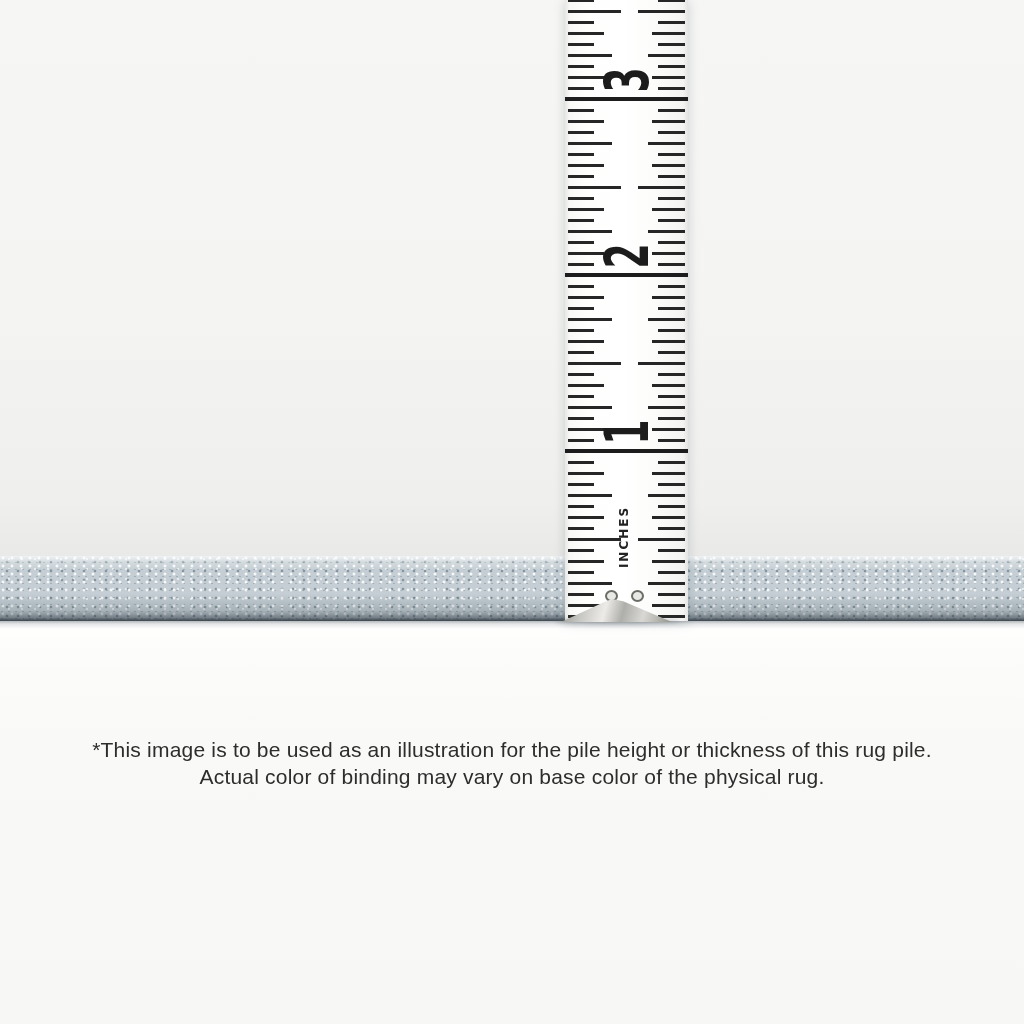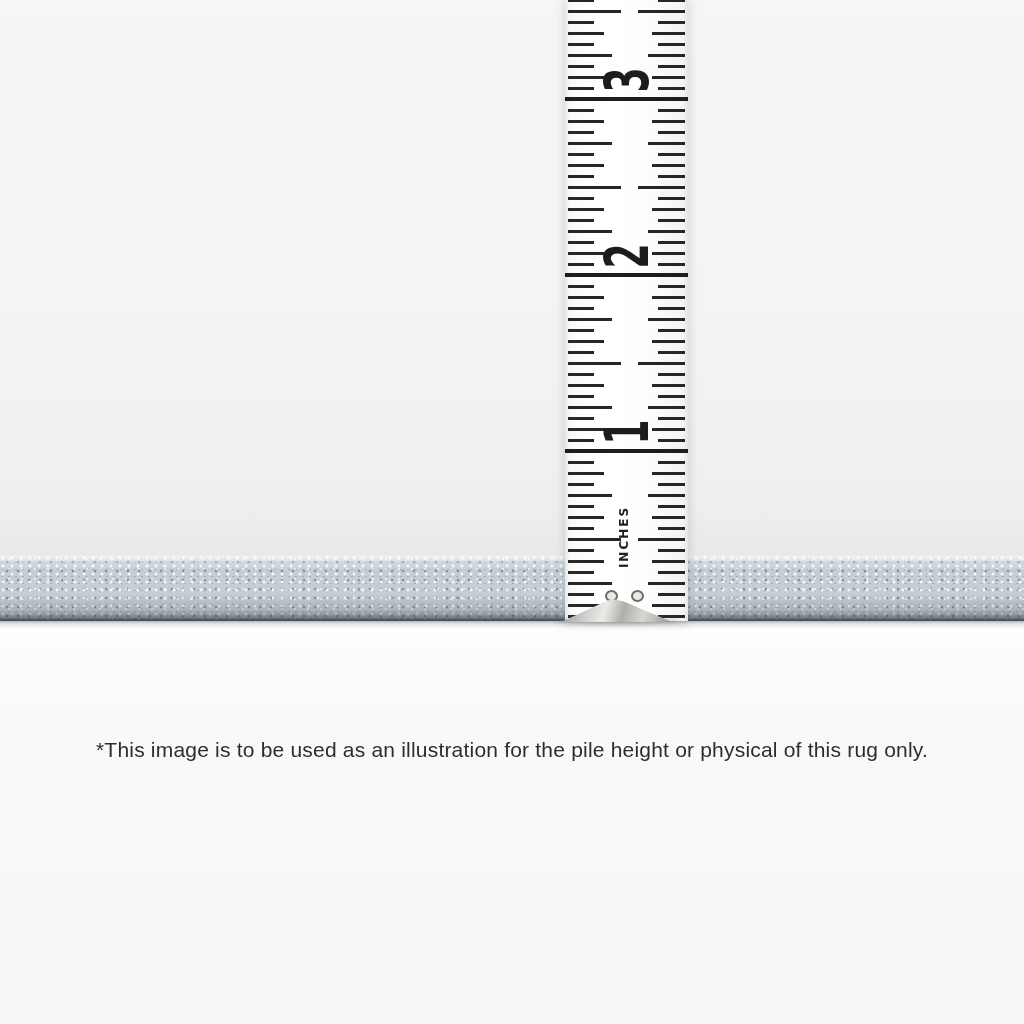--- a/index.html
+++ b/index.html
@@ -211,15 +211,16 @@
       <div class="tick l" style="top: 9.5px; width: 53px;"></div>
       <div class="tick r" style="top: 9.5px; width: 47px;"></div>
       <div class="tick l" style="top: -1.5px; width: 26px;"></div>
       <div class="tick r" style="top: -1.5px; width: 27px;"></div>
       <div class="num" style="left: 2px; top: 402px;">1</div>
       <div class="num" style="left: 2px; top: 226px;">2</div>
       <div class="num" style="left: 2px; top: 50px;">3</div>
     </div>
 
   <div class="disclaimer">
-    <div>*This image is to be used as an illustration for the pile height or physical of this rug only.</div>
+    <div>*This image is to be used as an illustration for the pile height or thickness of this rug pile.</div>
+    <div>Actual color of binding may vary on base color of the physical rug.</div>
   </div>
 </div>
 
 </body></html>

